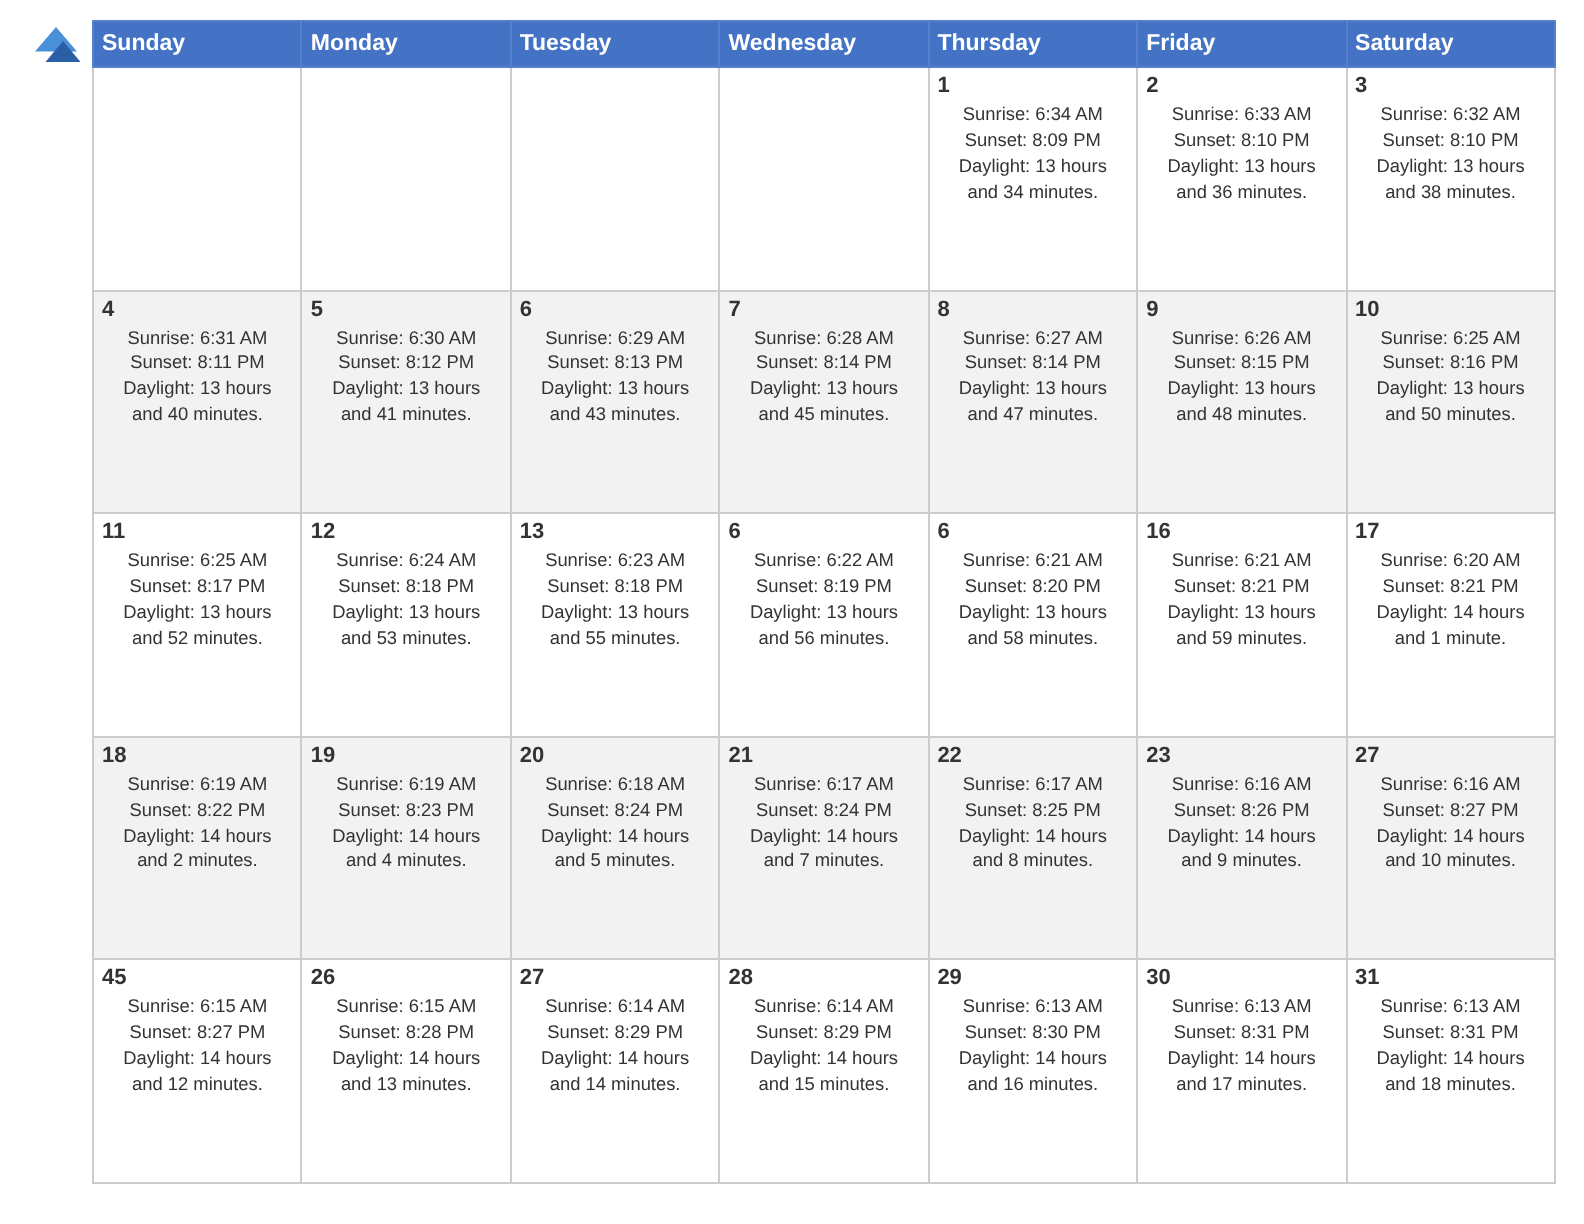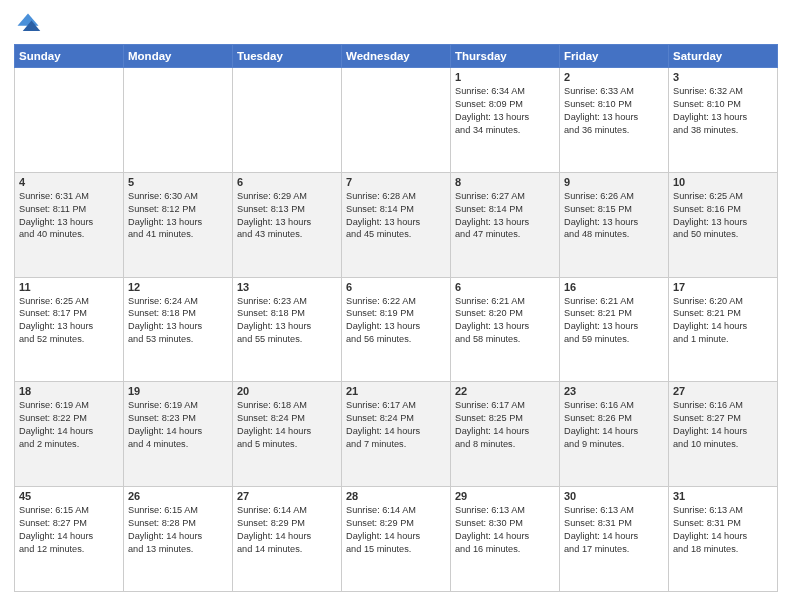--- a/index.html
+++ b/index.html
@@ -8,21 +8,21 @@
       background: #fff;
       width: 792px;
       height: 612px;
       overflow: hidden;
     }
     .page {
       width: 792px;
       height: 600px;
       background: #fff;
       display: flex;
-      flex-direction: column;
+      flex-direction: row;
       padding: 10px 14px 8px 14px;
     }
     .header {
       display: flex;
       justify-content: space-between;
       align-items: flex-start;
       margin-bottom: 6px;
     }
     .logo {
       display: flex;
@@ -89,20 +89,21 @@
       margin-bottom: 2px;
       display: block;
     }
     .empty {
       background: #f9f9f9;
     }
     .day-info {
       font-size: 9.2px;
       line-height: 1.4;
       color: #333;
+      text-align: center;
     }
   </style>
 </head>
 <body>
 
 <div class="page">
   <div class="header">
     <div class="logo">
       <svg class="logo-icon" viewBox="0 0 32 32" xmlns="http://www.w3.org/2000/svg">
         <rect x="0" y="0" width="32" height="32" fill="white"></rect>

